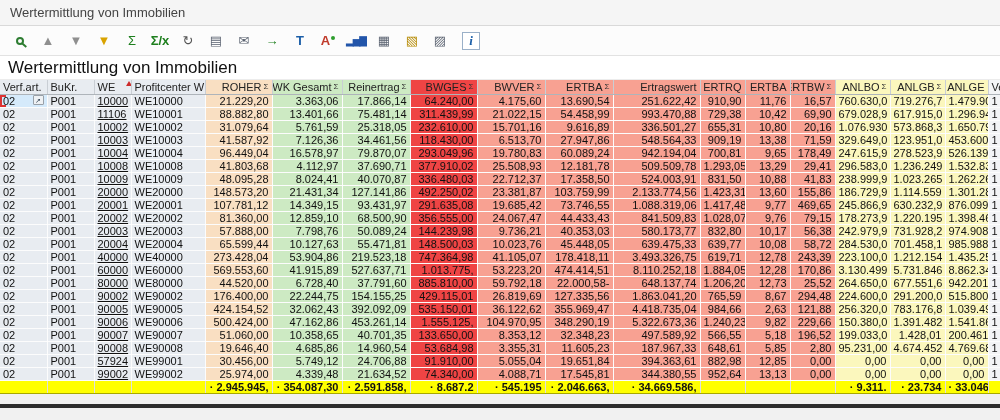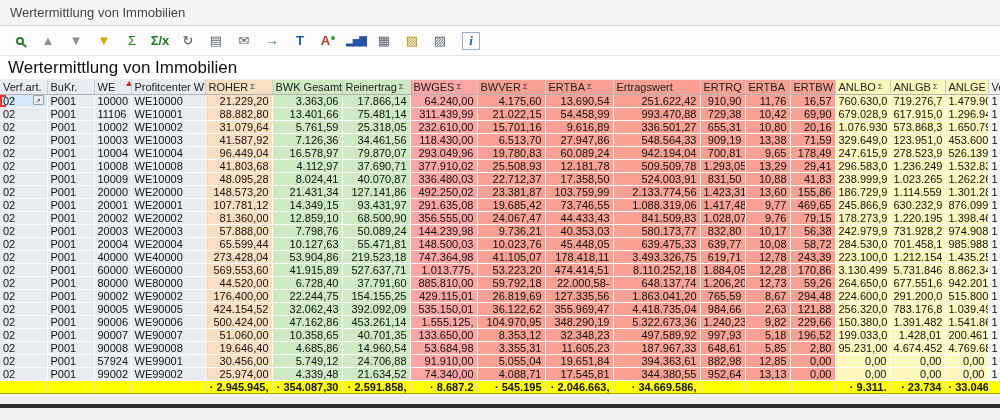--- a/index.html
+++ b/index.html
@@ -28,29 +28,29 @@
               padding-left:8px;border-bottom:1px solid #ececec}
   table{border-collapse:collapse;table-layout:fixed;width:1000px;font-size:11px}
   th,td{overflow:hidden;white-space:nowrap;padding:0 3px}
   th{height:14px;background:#e4e9ef;border-right:1px solid #c9ced4;border-bottom:1px solid #aeb4ba;
      font-weight:normal;color:#222;position:relative}
   td{height:12.5px;border-right:1px solid rgba(255,255,255,.75);
      border-bottom:1px solid rgba(255,255,255,.75);color:#111}
   .t-gray{background:#e8ecf1}
   .t-tan{background:#f9dfc2}
   .t-green{background:#cdeac3}
-  .t-cyan{background:#fca5a5}
+  .t-cyan{background:#ef4444}
   .t-salmon{background:#f8a192}
   .t-yellow{background:#fbf7bd}
   .t-plain{background:#f3f4f6}
   .a-right{text-align:right}
   .a-left{text-align:left}
-  .link{cursor:pointer}
+  .link{text-decoration:underline;cursor:pointer}
   .hwrap{display:flex;align-items:center;width:100%}
-  .a-right .hwrap{}
+  .a-right .hwrap{justify-content:flex-end}
   .has-sum.a-left .hwrap{justify-content:space-between}
   .sum-badge{font-size:8px;margin-left:2px;color:#333}
   .sort-marker{position:absolute;top:1px;right:-1px;width:0;height:0;z-index:2;
      border-left:3px solid transparent;border-right:3px solid transparent;border-bottom:5px solid #cc2b2b}
   tfoot td{background:#ffff00;font-weight:bold;height:13px;
      border-right:1px solid rgba(0,0,0,.08);border-top:1px solid #9a9a9a;border-bottom:1px solid #a8a800}
   .sel{background:#d5eafb !important;position:relative}
   .sel::before{content:"";position:absolute;left:0;top:0;width:4px;height:4px;
      border-left:2px solid #d33;border-top:2px solid #d33}
   .sel::after{content:"";position:absolute;left:0;bottom:0;width:4px;height:4px;
@@ -534,21 +534,21 @@
         <td class="t-gray a-left"><span class="cv">WE80000</span></td>
         <td class="t-tan a-right"><span class="cv">44.520,00</span></td>
         <td class="t-green a-right"><span class="cv">6.728,40</span></td>
         <td class="t-green a-right"><span class="cv">37.791,60</span></td>
         <td class="t-cyan a-right"><span class="cv">885.810,00</span></td>
         <td class="t-salmon a-right"><span class="cv">59.792,18</span></td>
         <td class="t-salmon a-right"><span class="cv">22.000,58-</span></td>
         <td class="t-salmon a-right"><span class="cv">648.137,74</span></td>
         <td class="t-salmon a-right"><span class="cv">1.206,20</span></td>
         <td class="t-salmon a-right"><span class="cv">12,73</span></td>
-        <td class="t-salmon a-right"><span class="cv">59,26</span></td>
+        <td class="t-salmon a-right"><span class="cv">25,52</span></td>
         <td class="t-yellow a-right"><span class="cv">264.650,0</span></td>
         <td class="t-yellow a-right"><span class="cv">677.551,6</span></td>
         <td class="t-yellow a-right"><span class="cv">942.201,6</span></td>
         <td class="t-plain a-left"><span class="cv">1</span></td>
       </tr>
       <tr>
         <td class="t-gray a-left"><span class="cv">02</span></td>
         <td class="t-gray a-left"><span class="cv">P001</span></td>
         <td class="t-gray a-left"><span class="cv link">90002</span></td>
         <td class="t-gray a-left"><span class="cv">WE90002</span></td>
@@ -612,21 +612,21 @@
         <td class="t-gray a-left"><span class="cv">P001</span></td>
         <td class="t-gray a-left"><span class="cv link">90007</span></td>
         <td class="t-gray a-left"><span class="cv">WE90007</span></td>
         <td class="t-tan a-right"><span class="cv">51.060,00</span></td>
         <td class="t-green a-right"><span class="cv">10.358,65</span></td>
         <td class="t-green a-right"><span class="cv">40.701,35</span></td>
         <td class="t-cyan a-right"><span class="cv">133.650,00</span></td>
         <td class="t-salmon a-right"><span class="cv">8.353,12</span></td>
         <td class="t-salmon a-right"><span class="cv">32.348,23</span></td>
         <td class="t-salmon a-right"><span class="cv">497.589,92</span></td>
-        <td class="t-salmon a-right"><span class="cv">997,93</span></td>
+        <td class="t-salmon a-right"><span class="cv">566,55</span></td>
         <td class="t-salmon a-right"><span class="cv">5,18</span></td>
         <td class="t-salmon a-right"><span class="cv">196,52</span></td>
         <td class="t-yellow a-right"><span class="cv">199.033,0</span></td>
         <td class="t-yellow a-right"><span class="cv">1.428,01</span></td>
         <td class="t-yellow a-right"><span class="cv">200.461,0</span></td>
         <td class="t-plain a-left"><span class="cv">1</span></td>
       </tr>
       <tr>
         <td class="t-gray a-left"><span class="cv">02</span></td>
         <td class="t-gray a-left"><span class="cv">P001</span></td>

